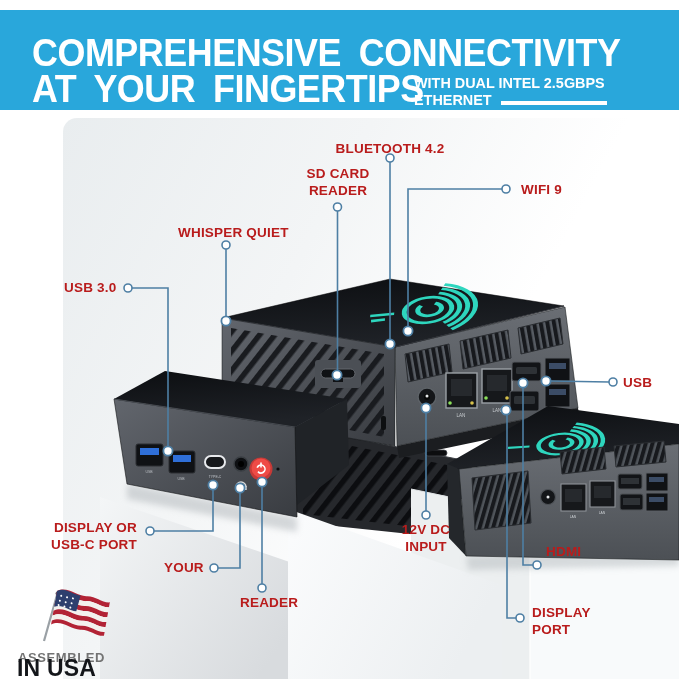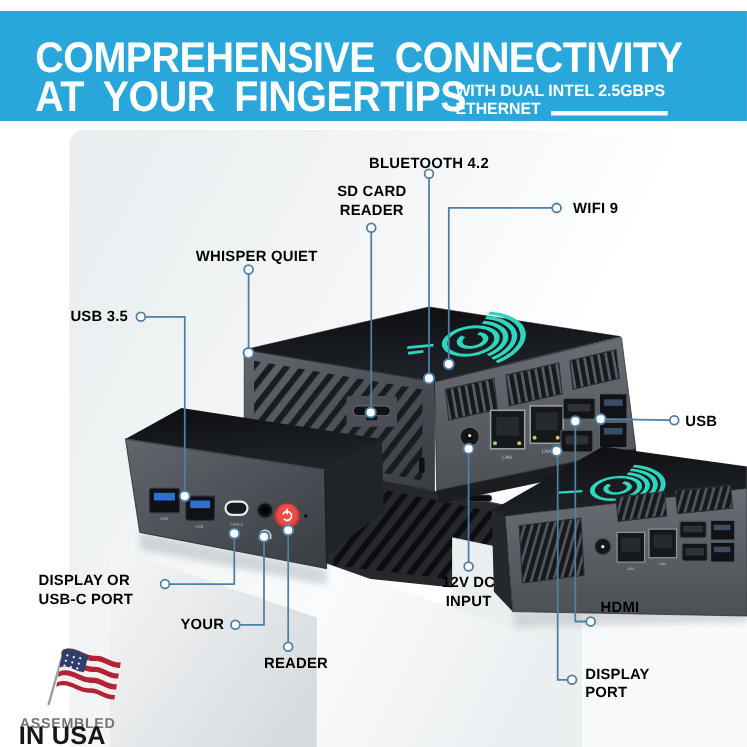--- a/index.html
+++ b/index.html
@@ -16,24 +16,24 @@
   .sub1{left:414px;top:64px}
   .sub2{left:414px;top:81px}
   .sub-underline{position:absolute;left:501px;top:91px;width:106px;height:3.5px;background:#fff}
   
   .panel{position:absolute;left:63px;top:118px;width:616px;height:561px;
        background:linear-gradient(118deg,#e9edef 0%,#f3f5f6 34%,#ffffff 62%);
        border-radius:14px 0 0 0}
   
   .scene{position:absolute;left:0;top:0;width:679px;height:679px}
   
-  .lbl{position:absolute;color:#000000;font-weight:700;font-size:13.5px;letter-spacing:.2px;
+  .lbl{position:absolute;color:#b91c1c;font-weight:700;font-size:13.5px;letter-spacing:.2px;
        line-height:17px;white-space:nowrap}
   .lbl.center{text-align:center}
-  .lbl.right{}
+  .lbl.right{text-align:right}
   #lbl-bluetooth{left:315px;top:140px;width:150px}
   #lbl-sd{left:293px;top:165px;width:90px}
   #lbl-wifi{left:521px;top:181px}
   #lbl-whisper{left:178px;top:224px}
   #lbl-usb30{left:64px;top:279px}
   #lbl-usb{left:623px;top:374px}
   #lbl-dusbc{left:35px;top:519px;width:102px}
   #lbl-audio{left:164px;top:559px}
   #lbl-power{left:240px;top:594px}
   #lbl-dc{left:386px;top:521px;width:80px}
@@ -313,21 +313,21 @@
   <div>SD CARD</div>
   <div>READER</div>
 </div>
 <div class="lbl" id="lbl-wifi">
   <div>WIFI 9</div>
 </div>
 <div class="lbl" id="lbl-whisper">
   <div>WHISPER QUIET</div>
 </div>
 <div class="lbl" id="lbl-usb30">
-  <div>USB 3.5</div>
+  <div>USB 3.0</div>
 </div>
 <div class="lbl" id="lbl-usb">
   <div>USB</div>
 </div>
 <div class="lbl right" id="lbl-dusbc">
   <div>DISPLAY OR</div>
   <div>USB-C PORT</div>
 </div>
 <div class="lbl" id="lbl-audio">
   <div>YOUR</div>

